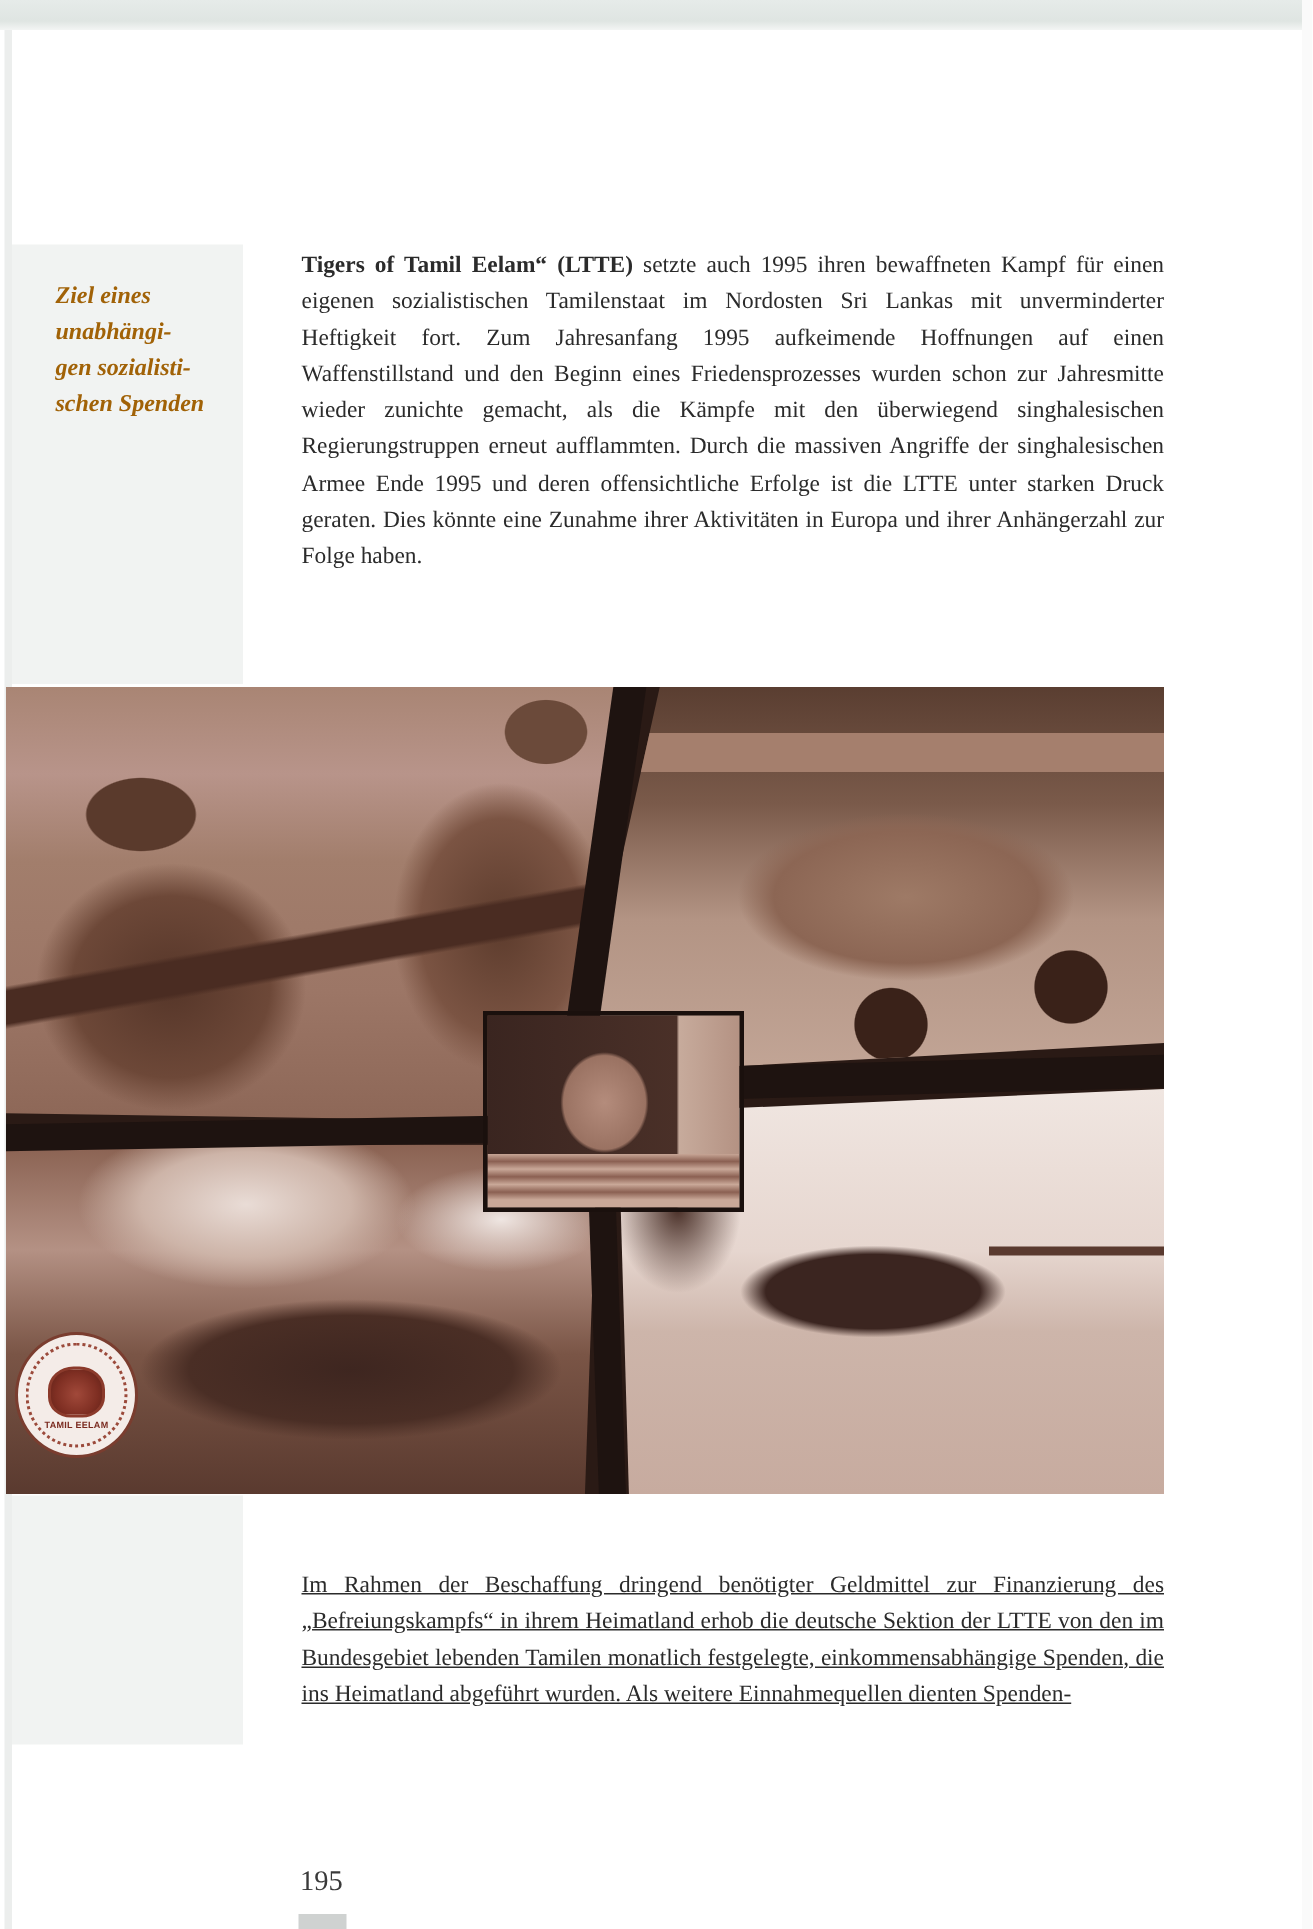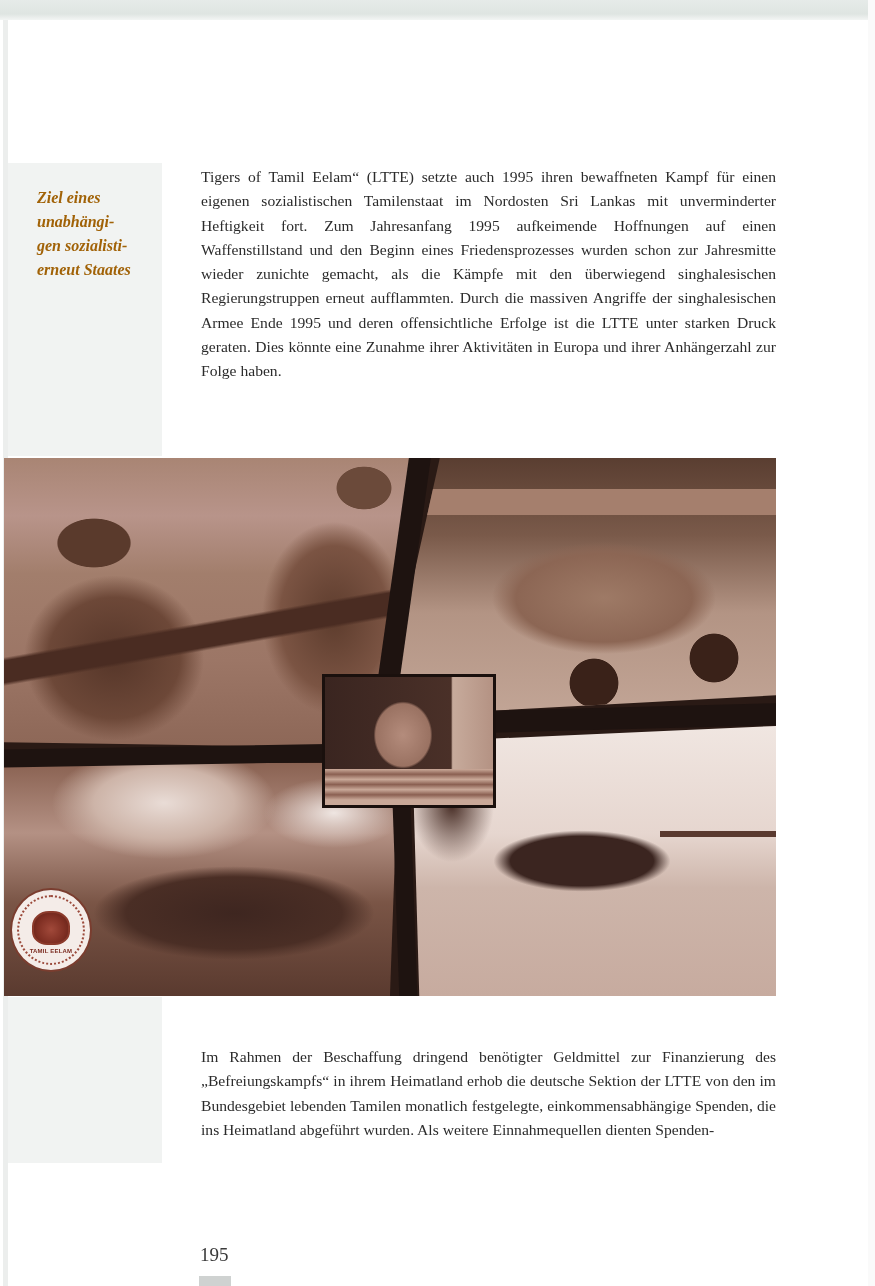--- a/index.html
+++ b/index.html
@@ -59,22 +59,22 @@
       left: 201px;
       width: 575px;
       font-size: 15.6px;
       line-height: 24.3px;
       text-align: justify;
       margin: 0;
       color: #2b2b2b;
       hyphens: none;
     }
     .body-text.p1 { top: 165px; }
-    .body-text.p2 { top: 1045px; }
-    .body-text .bold { font-weight: normal; }
+    .body-text.p2 { top: 1045px; text-decoration: underline; }
+    .body-text .bold { font-weight: bold; }
 
     
     .collage {
       position: absolute;
       left: 4px; top: 458px;
       width: 772px; height: 538px;
       background: #2a1a15;
       overflow: hidden;
     }
     .photo {
@@ -189,21 +189,21 @@
 <div class="left-rule"></div>
 <div class="right-edge"></div>
 
 <div class="margin-box top"></div>
 <div class="margin-box bottom"></div>
 
 <p class="margin-note">
   <span>Ziel eines</span><br>
   <span>unabhängi-</span><br>
   <span>gen sozialisti-</span><br>
-  <span>erneut Staates</span>
+  <span>schen Spenden</span>
 </p>
 
 <p class="body-text p1 last-line"><span class="bold">Tigers of Tamil Eelam“ (LTTE)</span><span> setzte auch 1995 ihren bewaffneten Kampf für einen eigenen sozialistischen Tamilenstaat im Nordosten Sri Lankas mit unverminderter Heftigkeit fort. Zum Jahresanfang 1995 auf­keimende Hoffnungen auf einen Waffenstillstand und den Beginn eines Friedensprozesses wurden schon zur Jahresmitte wieder zunichte gemacht, als die Kämpfe mit den überwiegend singhalesischen Regie­rungstruppen erneut aufflammten. Durch die massiven Angriffe der singhalesischen Armee Ende 1995 und deren offensichtliche Erfolge ist die LTTE unter starken Druck geraten. Dies könnte eine Zunahme ihrer Aktivitäten in Europa und ihrer Anhängerzahl zur Folge haben.</span></p>
 
 <div class="collage">
   <div class="photo photo-soldiers"></div>
   <div class="photo photo-armored-car"></div>
   <div class="photo photo-burning-tank"></div>
   <div class="photo photo-tank"></div>
 

